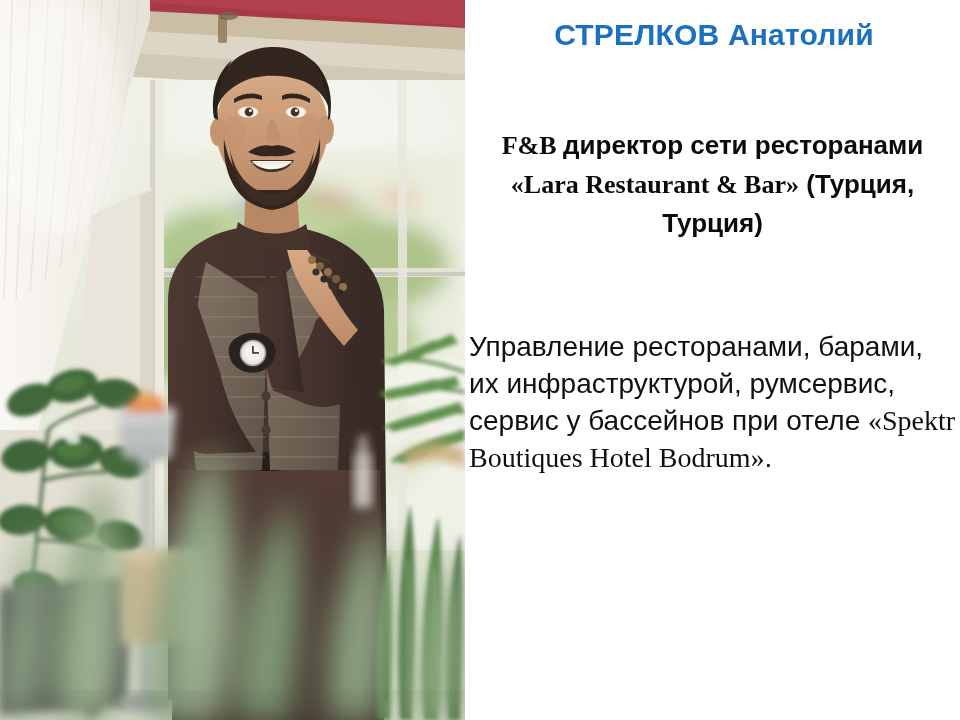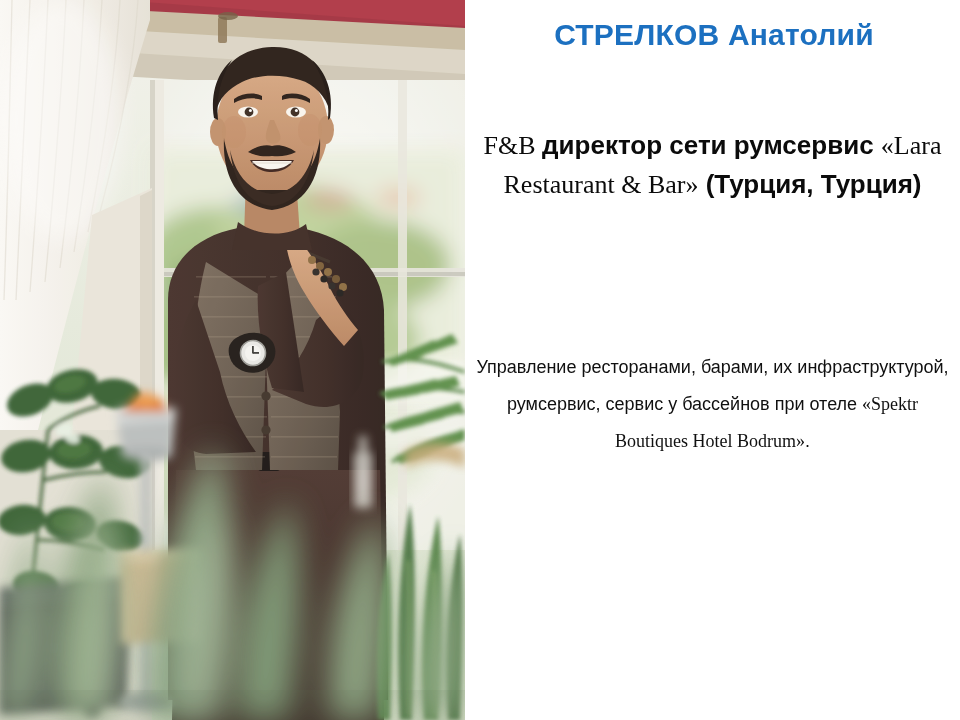--- a/index.html
+++ b/index.html
@@ -60,36 +60,35 @@
     top: 126px;
     width: 487px;
     text-align: center;
     font-size: 26px;
     font-weight: bold;
     line-height: 38px;
     color: #0b0b0b;
   }
   .subtitle .serif {
     font-family: "Liberation Serif", serif;
-    font-weight: normal;
+    font-weight: bold;
     text-align: right;
   }
   .subtitle .sans {
     font-family: "Liberation Sans", sans-serif;
     font-weight: bold;
   }
 
   .body-text {
     position: absolute;
     left: 4px;
-    top: 349px;
+    top: 328px;
     width: 487px;
-    text-align: center;
     font-family: "Liberation Sans", sans-serif;
-    font-size: 18px;
+    font-size: 28px;
     font-weight: normal;
     line-height: 37px;
     color: #101010;
   }
   .body-text .serif {
     font-family: "Liberation Serif", serif;
     font-weight: normal;
   }
 </style>
 </head>
@@ -460,21 +459,21 @@
       <rect x="0" y="0" width="465" height="720" fill="#F0E9D8" opacity="0.07"></rect>
       <rect x="0" y="690" width="465" height="30" fill="#5F7A59" opacity="0.10"></rect>
     </svg>
   </div>
 
   <div class="panel">
 
     <div class="slide-title">СТРЕЛКОВ Анатолий</div>
 
     <div class="subtitle">
-      <span class="serif">F&amp;B </span><span class="sans">директор  сети румсервис </span><span class="serif">«Lara Restaurant &amp; Bar»</span><span class="sans"> (Турция, Турция)</span>
+      <span class="serif">F&amp;B </span><span class="sans">директор  сети ресторанами </span><span class="serif">«Lara Restaurant &amp; Bar»</span><span class="sans"> (Турция, Турция)</span>
     </div>
 
     <div class="body-text">
       <span>Управление ресторанами, барами, их инфраструктурой, румсервис, сервис у бассейнов при отеле </span><span class="serif">«Spektr Boutiques Hotel Bodrum»</span><span>.</span>
     </div>
 
   </div>
 
 </div>
 

